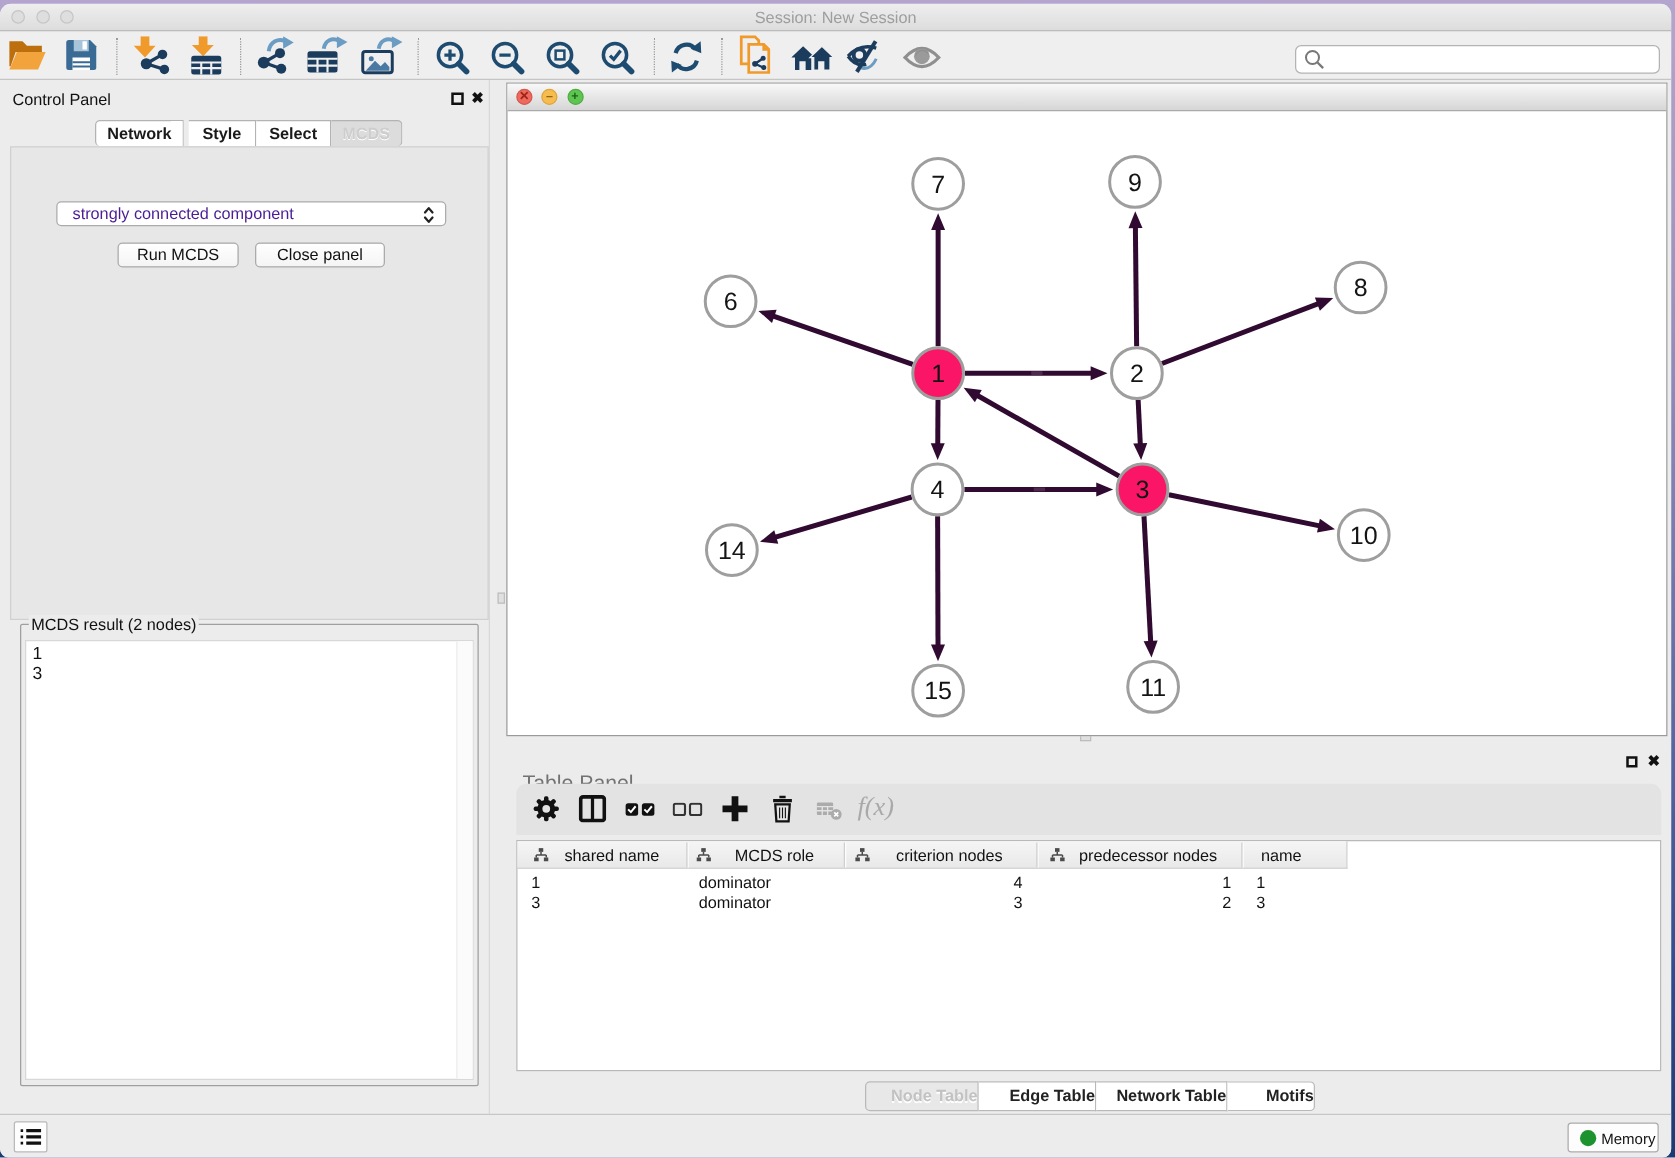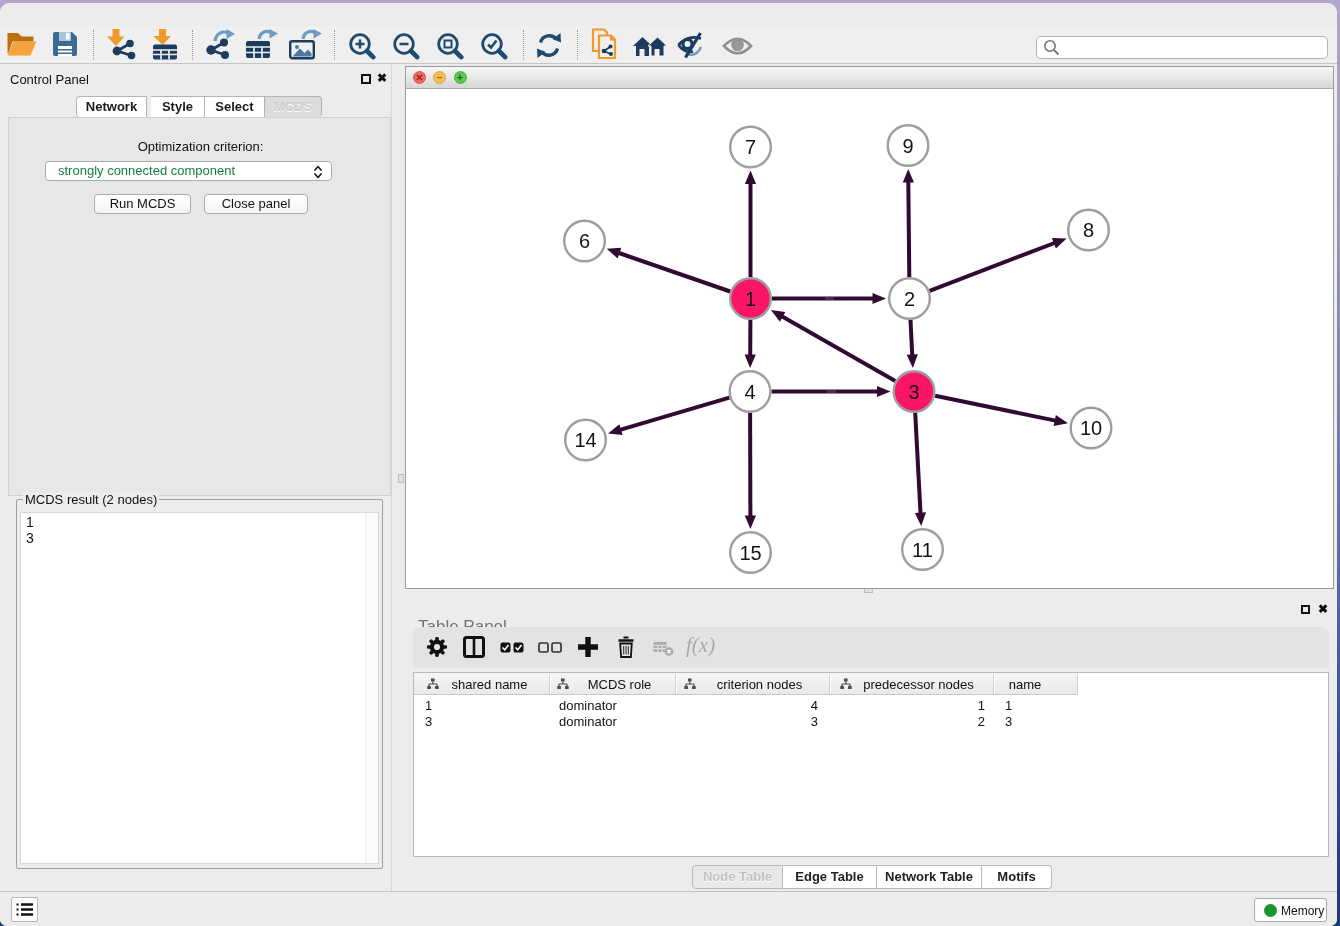--- a/index.html
+++ b/index.html
@@ -13,21 +13,21 @@
 
 #toolbar{position:absolute;left:0;top:23px;width:1337px;height:38px;background:#efefef;border-bottom:1px solid #c5c5c5}
 .tbi{position:absolute;top:4px}
 .tsep{position:absolute;top:4px;height:30px;border-left:1px dotted #9a9a9a;width:0}
 #search{position:absolute;left:1036px;top:10px;width:292px;height:23px;border:1px solid #b3b3b3;border-radius:5px;background:#fff}
 
 #cphead{position:absolute;left:10px;top:69px;font-size:13px;color:#111}
 .tab{position:absolute;top:93px;height:21px;border:1px solid #b3b3b3;background:#fff;font-size:13px;font-weight:bold;color:#1a1a1a;text-align:center;line-height:19px;border-bottom:none}
 #cpcontent{position:absolute;left:8px;top:114px;width:383px;height:379px;background:#e7e7e7;border:1px solid #d0d0d0}
 #optlabel{position:absolute;left:0;top:21px;width:383px;text-align:center;font-size:13px;color:#111}
-#dropdown{position:absolute;left:36px;top:43px;width:287px;height:20px;background:#fff;border:1px solid #ababab;border-radius:4px;font-size:13px;color:#15803d;line-height:18px;padding-left:12px}
+#dropdown{position:absolute;left:36px;top:43px;width:312px;height:20px;background:#fff;border:1px solid #ababab;border-radius:4px;font-size:13px;color:#4c1d95;line-height:18px;padding-left:12px}
 .btn{position:absolute;top:76px;height:20px;background:linear-gradient(#ffffff,#f4f4f4);border:1px solid #ababab;border-radius:4px;font-size:13px;color:#111;text-align:center;line-height:18px}
 #fieldset{position:absolute;left:16px;top:496px;width:367px;height:370px;border:1px solid #9f9f9f;border-radius:2px}
 #fslabel{position:absolute;left:6px;top:-8px;background:#ececec;font-size:13px;color:#111;padding:0 2px}
 #fswhite{position:absolute;left:3px;top:12px;width:359px;height:352px;background:#fff;border:1px solid #d8d8d8}
 #fsscroll{position:absolute;right:0;top:0;width:13px;height:350px;background:#fbfbfb;border-left:1px solid #ececec}
 
 .knob{position:absolute;background:#e0e0e0;border:1px solid #bdbdbd}
 
 #netwin{position:absolute;left:405px;top:63px;width:929px;height:523px;border:1px solid #9a9a9a;background:#fff}
 #nettitle{position:absolute;left:0;top:0;width:927px;height:22px;background:linear-gradient(#f8f8f8,#d6d6d6);border-bottom:1px solid #aaa}
@@ -38,28 +38,34 @@
 #tphead{position:absolute;left:418px;top:614px;font-size:17px;color:#737373}
 #tptoolbar{position:absolute;left:413px;top:624px;width:916px;height:41px;background:#e3e3e3;border-radius:8px 8px 0 0}
 #tpicons{position:absolute;left:413px;top:624px}
 #tbl{position:absolute;left:413px;top:669px;width:916px;height:185px;background:#fff;border:1px solid #b9b9b9}
 #tblhead{position:absolute;left:0;top:0;width:664px;height:22px;background:linear-gradient(#f5f5f5,#e9e9e9);border-bottom:1px solid #c9c9c9;border-right:1px solid #cfcfcf}
 .hsep{position:absolute;top:1px;height:20px;border-left:1px solid #cfcfcf;border-right:1px solid #fdfdfd}
 .treei{position:absolute;top:5px}
 .hlab{position:absolute;top:4px;font-size:13px;color:#111;text-align:center}
 .cell{position:absolute;font-size:13px;color:#111}
 
-.btab{position:absolute;top:862px;height:24px;border:1px solid #b9b9b9;background:#fff;font-size:13px;font-weight:bold;color:#222;text-align:center;line-height:22px}
+.btab{position:absolute;top:862px;height:24px;border:1px solid #b9b9b9;background:#fff;font-size:13px;font-weight:bold;color:#222;text-align:right;line-height:22px}
 
 #statusbar{position:absolute;left:0;top:888px;width:1337px;height:35px;background:#ececec;border-top:1px solid #c6c6c6}
 #listbtn{position:absolute;left:11px;top:5px;width:27px;height:25px;background:#fdfdfd;border:1px solid #b9b9b9;border-radius:2px}
 #membtn{position:absolute;left:1254px;top:6px;width:73px;height:24px;background:#fdfdfd;border:1px solid #ababab;border-radius:3px;font-size:12px;color:#111}
 </style></head>
 <body>
 <div id="win">
+  <div id="titlebar">
+    <div class="tl" style="left:9px"></div>
+    <div class="tl" style="left:28.5px"></div>
+    <div class="tl" style="left:48px"></div>
+    <div id="title">Session: New Session</div>
+  </div>
   <div id="toolbar">
       <div class="tsep" style="left:93px"></div>
       <div class="tsep" style="left:192px"></div>
       <div class="tsep" style="left:334px"></div>
       <div class="tsep" style="left:523px"></div>
       <div class="tsep" style="left:577px"></div>
       <svg class="tbi" style="left:6px;top:3px" width="32" height="31" viewBox="0 0 32 31">
         <path d="M1.5 4 L12 4 L15.5 7.5 L27.5 7.5 L27.5 12.5 L6.5 12.5 L2.5 24 L1.5 24 Z" fill="#bd6f0e"></path>
         <path d="M1.5 26.5 L7.5 12.5 H30.5 L24.5 26.5 Z" fill="#f2a33c"></path>
       </svg>
@@ -165,21 +171,20 @@
 
   <div class="abs" style="left:391px;top:61px;width:1px;height:827px;background:#d8d8d8"></div>
     <div id="cphead">Control Panel</div>
   <div class="abs" style="left:361px;top:71px;width:10px;height:10px;border:2px solid #111"></div>
   <div class="abs" style="left:377px;top:68px;font-size:12px;font-weight:bold;color:#111">✖</div>
   <div class="tab" style="left:76px;width:71px;border-radius:4px 0 0 4px">Network</div>
   <div class="tab" style="left:151px;width:54px;border-left:none">Style</div>
   <div class="tab" style="left:205px;width:60px;border-left:none">Select</div>
   <div class="tab" style="left:265px;width:57px;border-left:none;border-radius:0 4px 4px 0;background:#dcdcdc;color:#cdcdcd;text-shadow:0 1px 0 #fff">MCDS</div>
   <div id="cpcontent">
-    <div id="optlabel">Optimization criterion:</div>
     <div id="dropdown">strongly connected component<svg style="position:absolute;right:8px;top:3px" width="10" height="14" viewBox="0 0 10 14">
           <path d="M2 5 L5 1.5 L8 5 M2 9 L5 12.5 L8 9" stroke="#222" stroke-width="1.8" fill="none" stroke-linecap="round" stroke-linejoin="round"></path>
         </svg></div>
     <div class="btn" style="left:85px;width:97px">Run MCDS</div>
     <div class="btn" style="left:195px;width:104px">Close panel</div>
   </div>
   <div id="fieldset">
     <div id="fslabel">MCDS result (2 nodes)</div>
     <div id="fswhite">
       <div style="position:absolute;left:5px;top:1px;font-size:14px;color:#111;line-height:16px">1<br>3</div>

